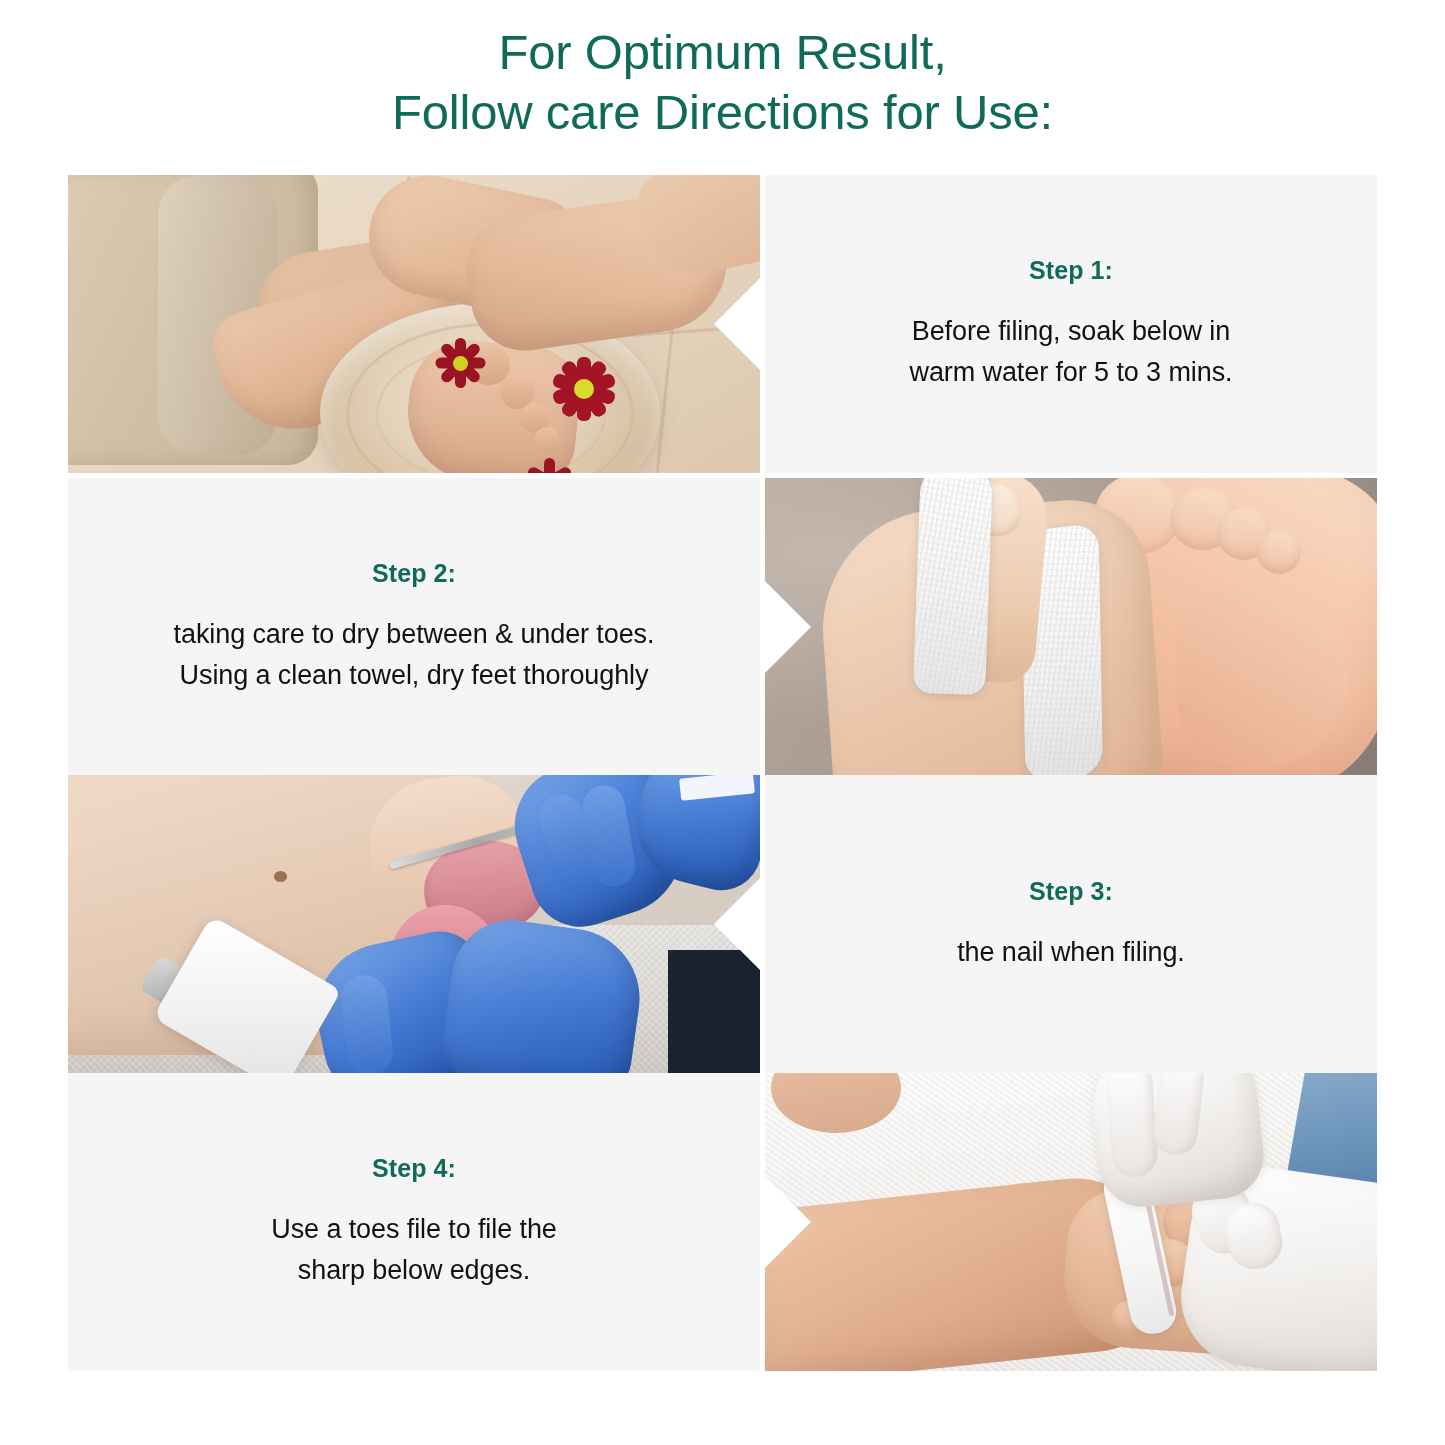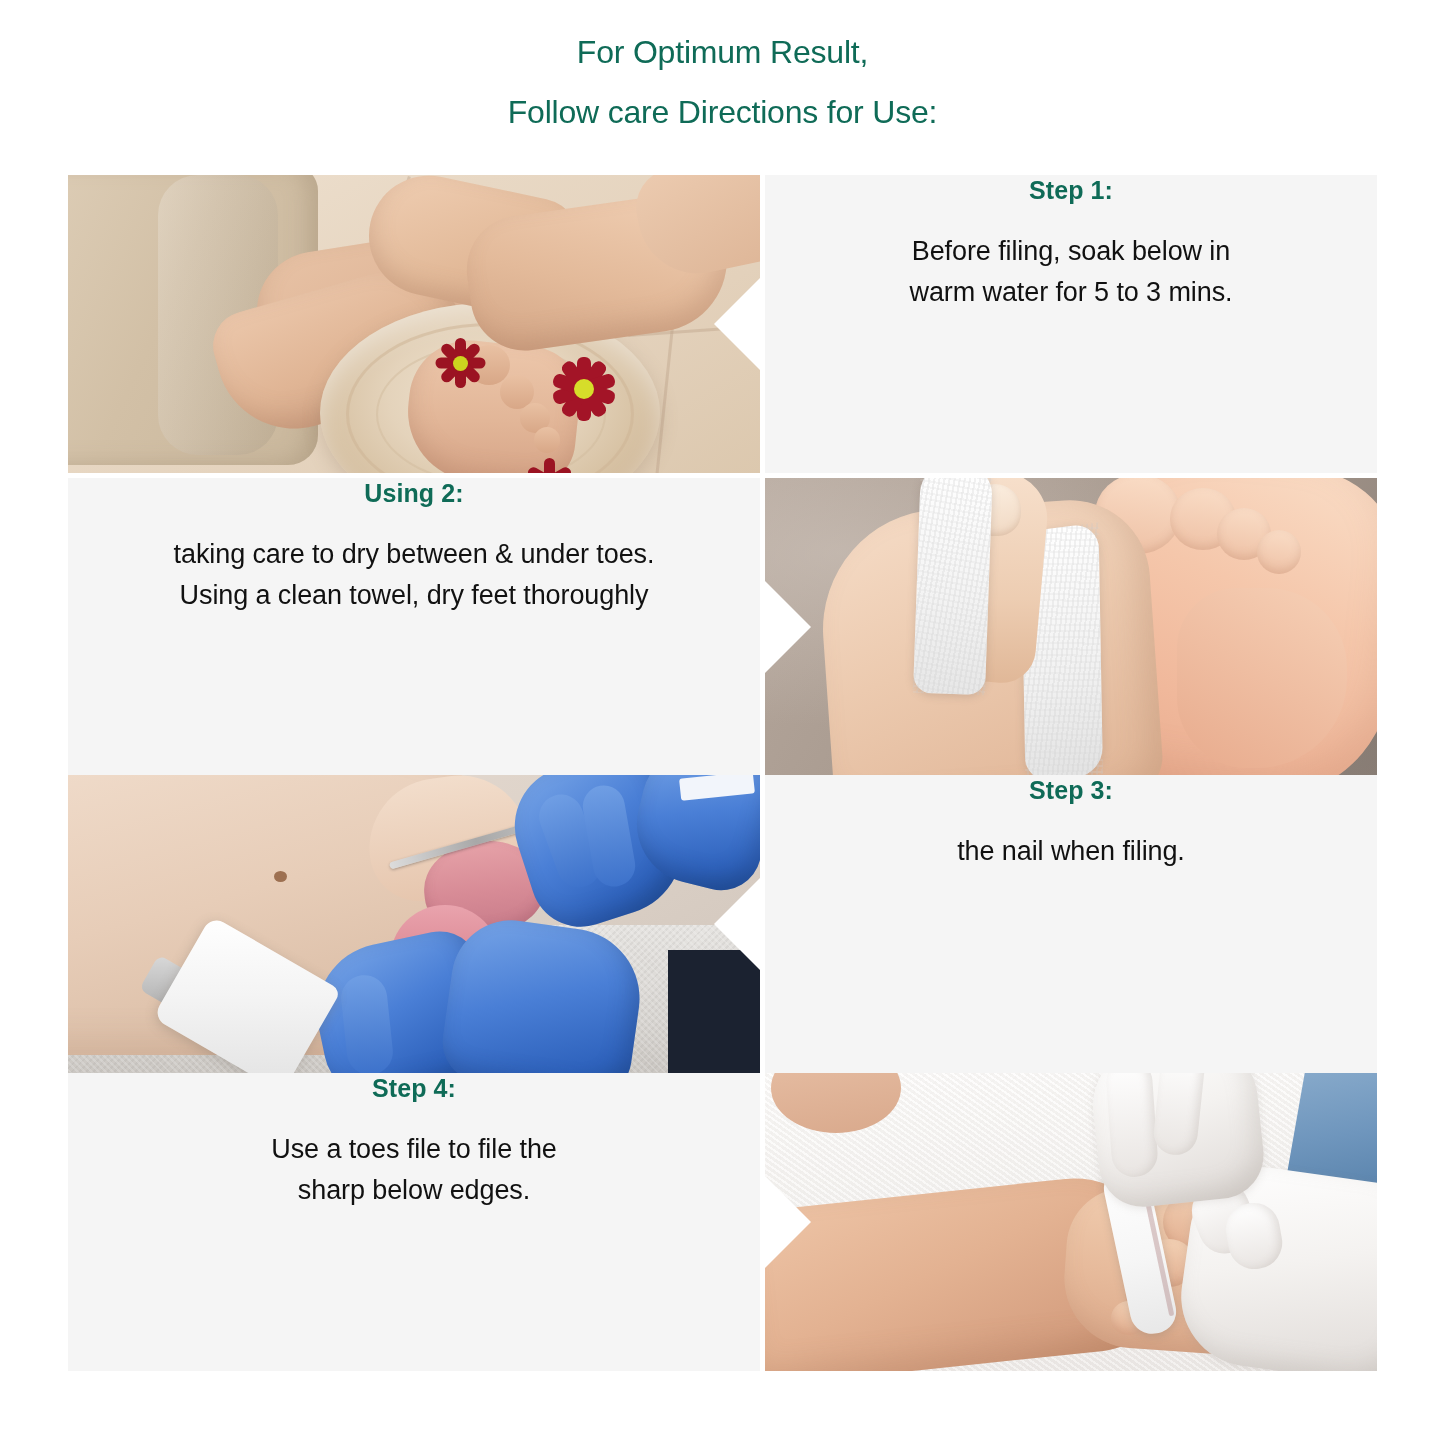--- a/index.html
+++ b/index.html
@@ -9,21 +9,21 @@
     font-family:"Liberation Sans", sans-serif;
     overflow:hidden;
   }
   .page{position:relative;width:1445px;height:1445px;background:#fff;}
 
   
   .heading{
     position:absolute;left:0;top:22px;width:1445px;
     text-align:center;
     color:#0f6b57;
-    font-size:32px;
+    font-size:49px;
     line-height:60px;
     font-weight:400;
     letter-spacing:-0.2px;
   }
   .heading .ln{display:block;white-space:nowrap;}
 
   
   .grid{
     position:absolute;
     left:68px;top:175px;
@@ -36,21 +36,21 @@
   .row4{top:898px;}
 
   .cell{position:absolute;top:0;height:298px;overflow:hidden;}
   .cell-left{left:0;width:692px;}
   .cell-right{left:697px;width:612px;}
 
   
   .textpanel{
     background:#f5f5f5;
     display:flex;flex-direction:column;
-    align-items:center;
+    align-items:center;justify-content:center;
     text-align:center;
   }
   .step-label{
     color:#0f6b57;
     font-size:25px;
     font-weight:700;
     line-height:30px;
     margin-bottom:26px;
     letter-spacing:0.1px;
   }
@@ -403,21 +403,21 @@
         <div class="step-text">
           <span class="tl">Before filing, soak below in</span>
           <span class="tl">warm water for 5 to 3 mins.</span>
         </div>
       </div>
     </div>
 
     <div class="row row2">
 
       <div class="cell cell-left textpanel">
-        <div class="step-label">Using 2:</div>
+        <div class="step-label">Step 2:</div>
         <div class="step-text">
           <span class="tl">taking care to dry between &amp; under toes.</span>
           <span class="tl">Using a clean towel, dry feet thoroughly</span>
         </div>
       </div>
 
       <div class="cell cell-right photo p2">
         <div class="bgblur"></div>
         <div class="foot"></div>
         <div class="ftoe a"></div>

